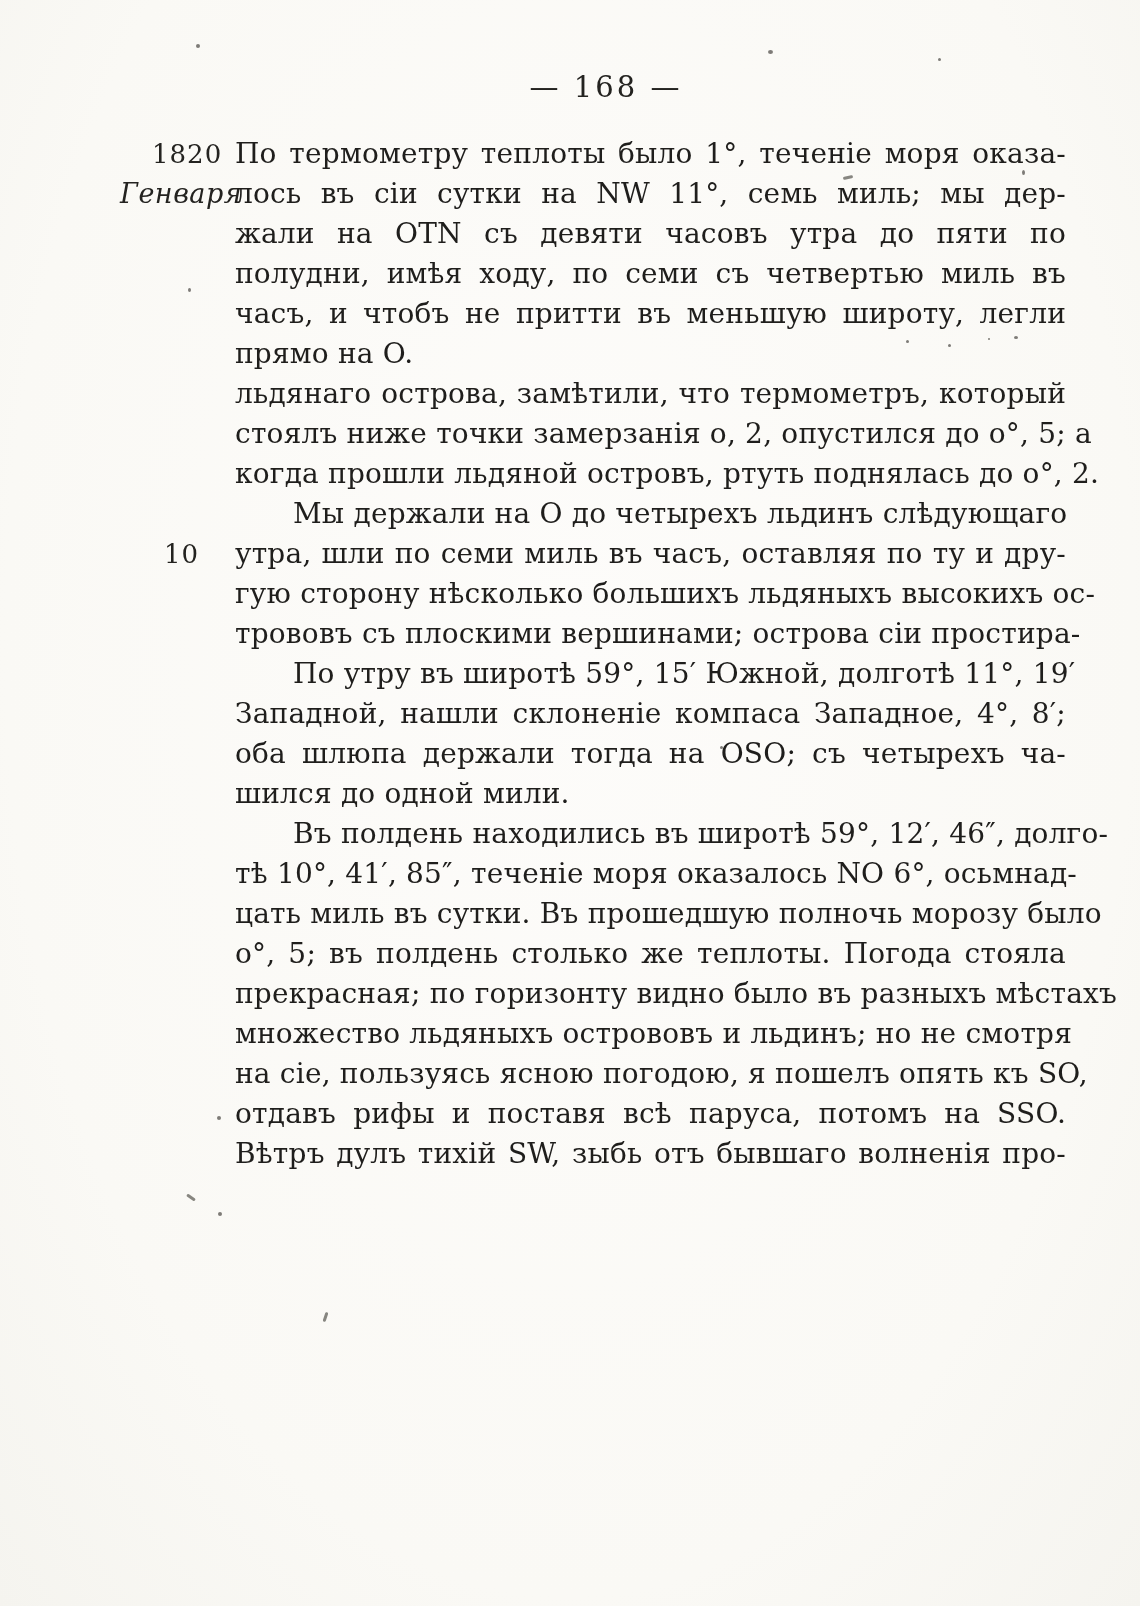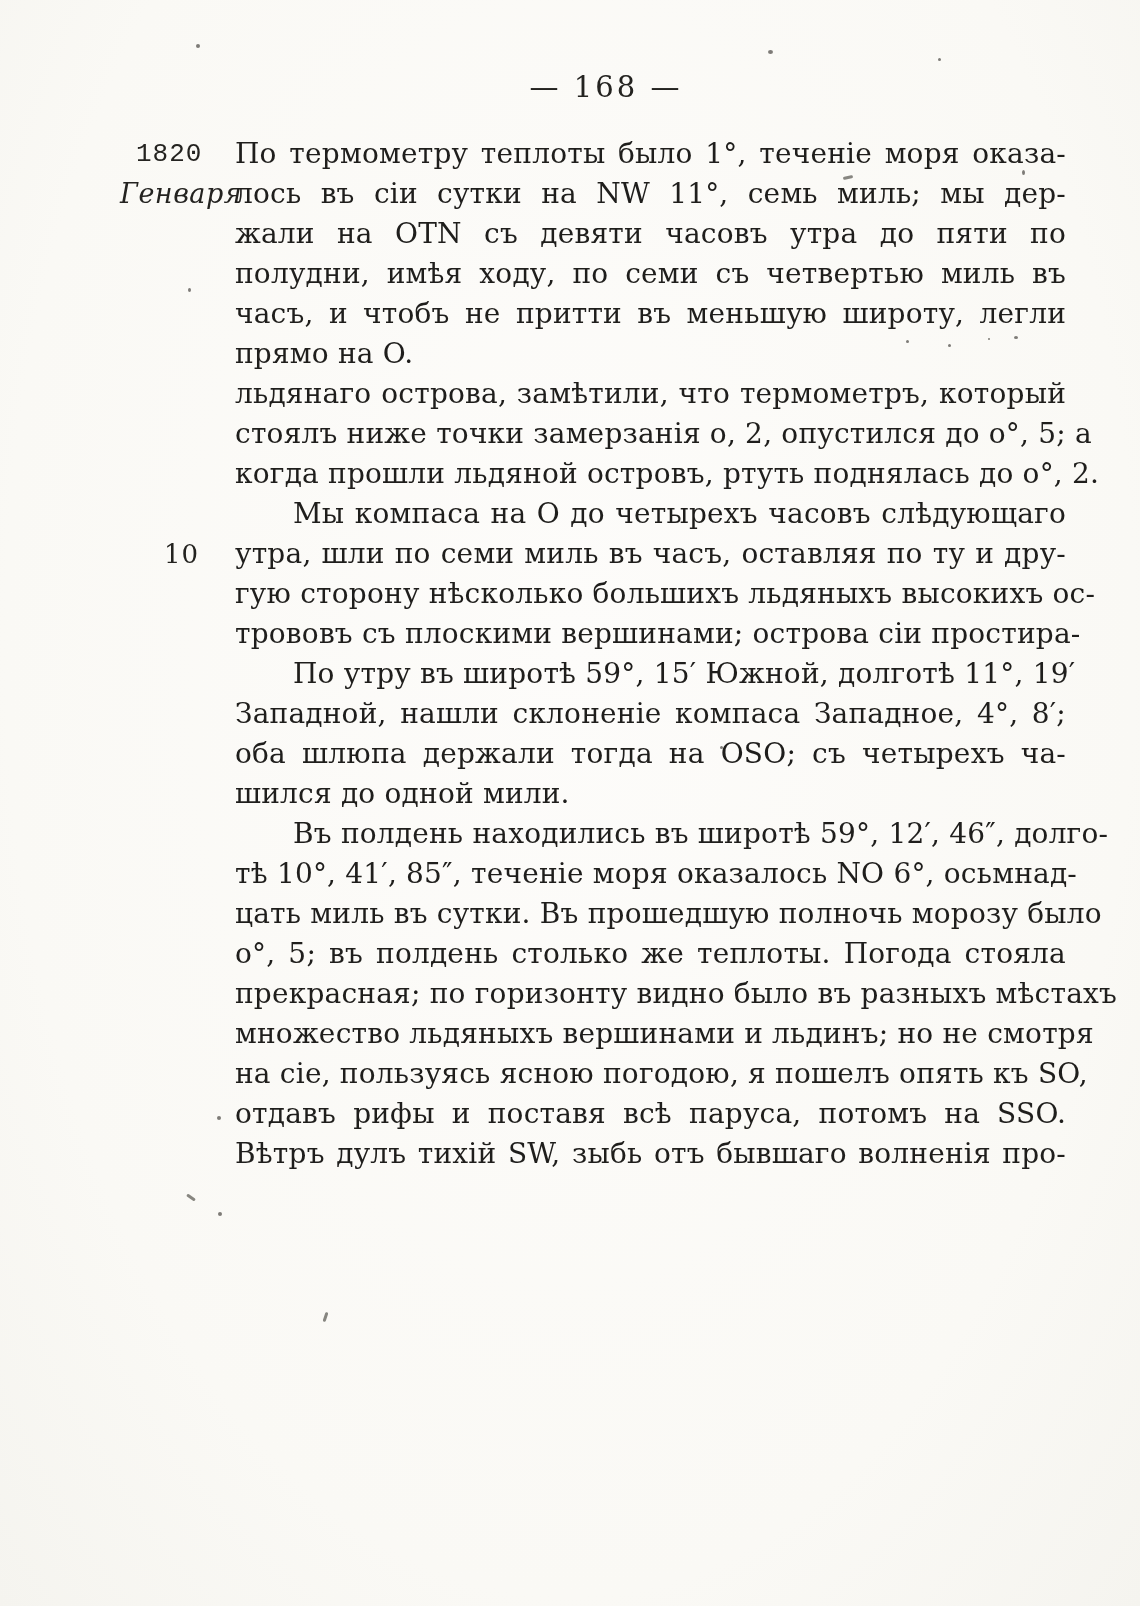--- a/index.html
+++ b/index.html
@@ -32,21 +32,21 @@
     transform: translateX(36px);
     color: #242320;
   }
   .note {
     position: absolute;
     font-size: 26px;
     line-height: 36px;
     color: #242320;
     letter-spacing: 1px;
   }
-  .note-year  { left: 136px; top: 130px; font-family: Liberation Mono, monospace; }
+  .note-year  { left: 152px; top: 130px; }
   .note-month { left: 120px; top: 170px; font-style: italic; font-size: 27px; letter-spacing: 0.5px; text-align: right; }
   .note-day   { left: 164px; top: 530px; }
   .text-block {
     position: absolute;
     left: 235px;
     top: 128px;
     width: 831px;
   }
   .ln {
     height: 40px;
@@ -101,36 +101,36 @@
     <div class="ln">лось въ сіи сутки на NW 11°, семь миль; мы дер-</div>
     <div class="ln">жали на OTN съ девяти часовъ утра до пяти по</div>
     <div class="ln">полудни, имѣя ходу, по семи съ четвертью миль въ</div>
     <div class="ln">часъ, и чтобъ не притти въ меньшую широту, легли</div>
     <div class="ln endp">прямо на O.</div>
 
     <div class="ln">льдянаго острова, замѣтили, что термометръ, который</div>
     <div class="ln">стоялъ ниже точки замерзанія о, 2, опустился до о°, 5; а</div>
     <div class="ln">когда прошли льдяной островъ, ртуть поднялась до о°, 2.</div>
 
-    <div class="ln indent">Мы компаса на O до четырехъ часовъ слѣдующаго</div>
+    <div class="ln indent">Мы держали на O до четырехъ льдинъ слѣдующаго</div>
     <div class="ln">утра, шли по семи миль въ часъ, оставляя по ту и дру-</div>
     <div class="ln">гую сторону нѣсколько большихъ льдяныхъ высокихъ ос-</div>
     <div class="ln">трововъ съ плоскими вершинами; острова сіи простира-</div>
 
     <div class="ln indent">По утру въ широтѣ 59°, 15′ Южной, долготѣ 11°, 19′</div>
     <div class="ln">Западной, нашли склоненіе компаса Западное, 4°, 8′;</div>
     <div class="ln">оба шлюпа держали тогда на OSO; съ четырехъ ча-</div>
     <div class="ln endp">шился до одной мили.</div>
 
     <div class="ln indent">Въ полдень находились въ широтѣ 59°, 12′, 46″, долго-</div>
     <div class="ln">тѣ 10°, 41′, 85″, теченіе моря оказалось NO 6°, осьмнад-</div>
     <div class="ln">цать миль въ сутки. Въ прошедшую полночь морозу было</div>
     <div class="ln">о°, 5; въ полдень столько же теплоты. Погода стояла</div>
     <div class="ln">прекрасная; по горизонту видно было въ разныхъ мѣстахъ</div>
-    <div class="ln">множество льдяныхъ вершинами и льдинъ; но не смотря</div>
+    <div class="ln">множество льдяныхъ острововъ и льдинъ; но не смотря</div>
     <div class="ln">на сіе, пользуясь ясною погодою, я пошелъ опять къ SO,</div>
     <div class="ln">отдавъ рифы и поставя всѣ паруса, потомъ на SSO.</div>
     <div class="ln">Вѣтръ дулъ тихій SW, зыбь отъ бывшаго волненія про-</div>
 
   </div>
 
   <div class="speck" style="left:196px; top:38px;  width:4px; height:4px;"></div>
   <div class="speck" style="left:768px; top:44px;  width:5px; height:4px;"></div>
   <div class="speck" style="left:938px; top:52px;  width:3px; height:3px;"></div>
   <div class="stroke" style="left:843px; top:170px; width:10px; height:3px; transform:rotate(-12deg);"></div>

